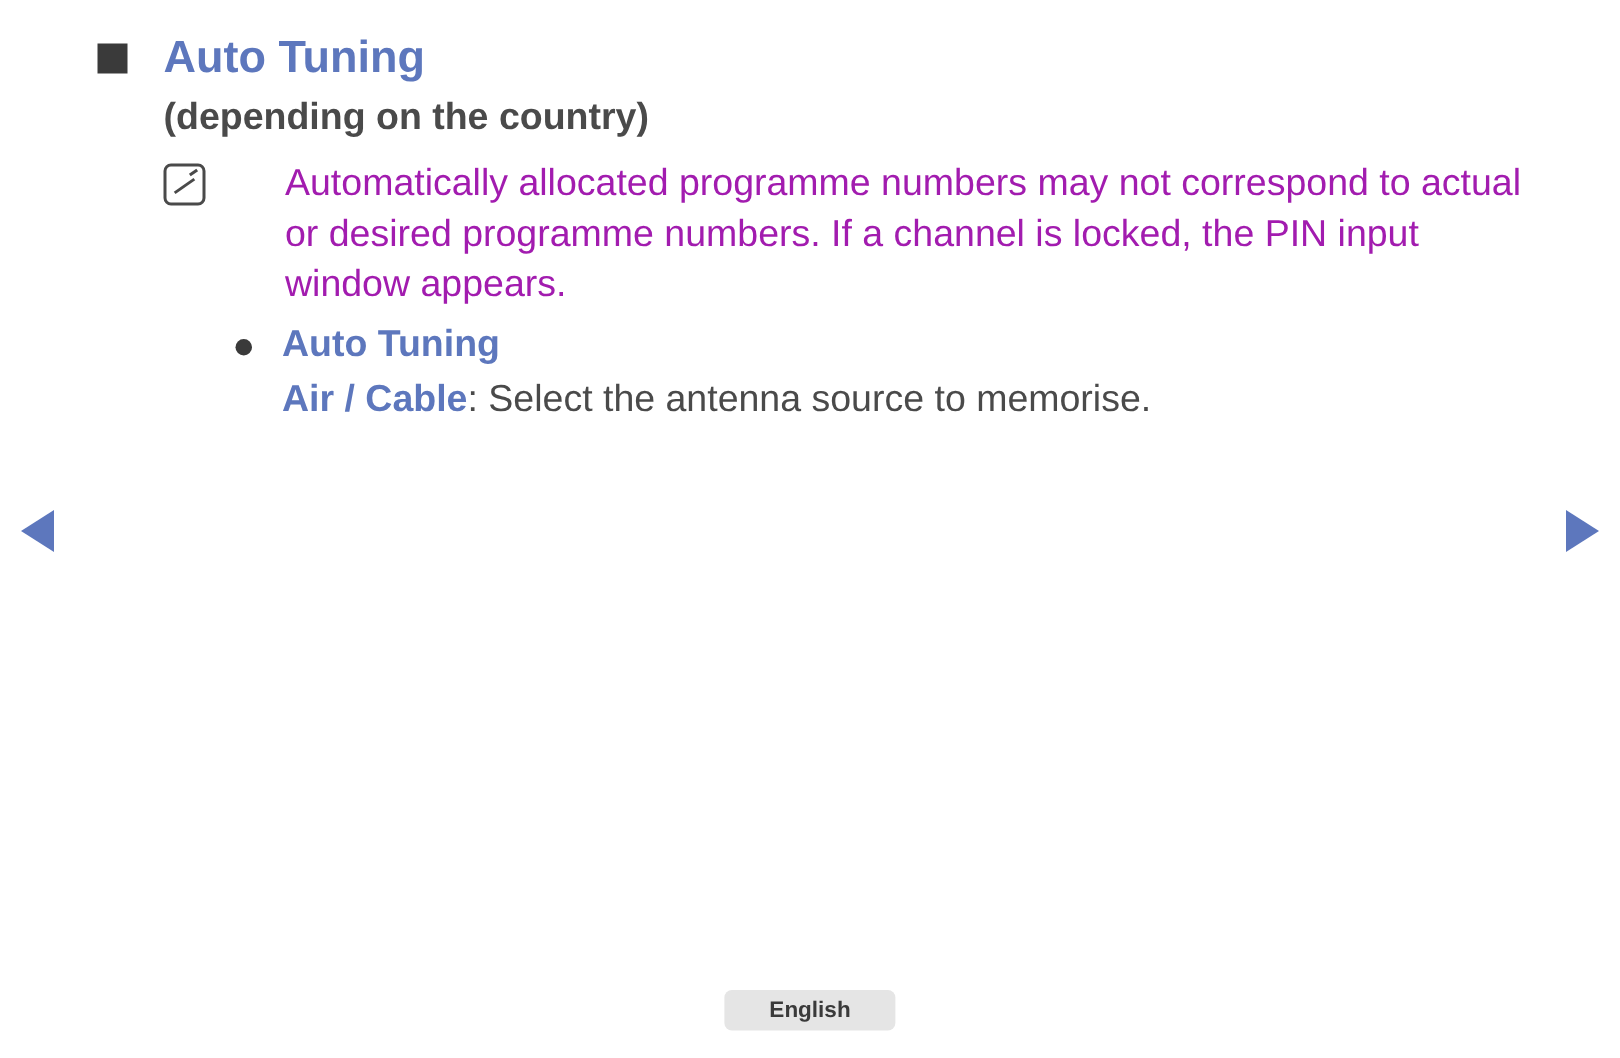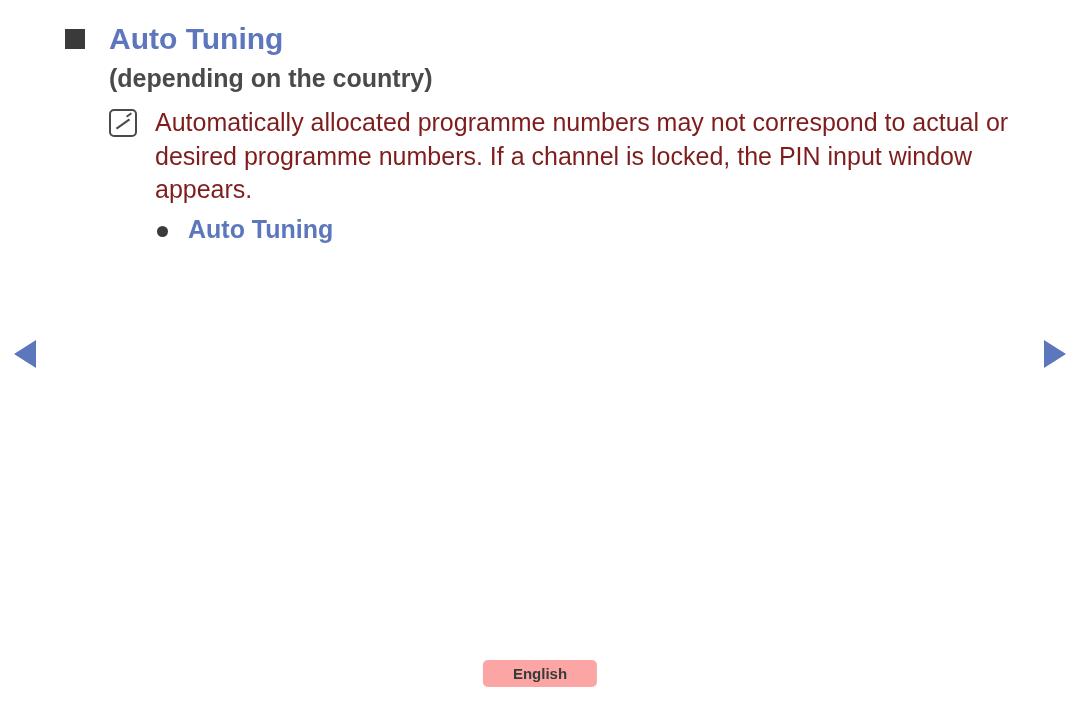--- a/index.html
+++ b/index.html
@@ -75,21 +75,22 @@
     right: 3px;
     top: 3px;
     width: 6px;
     height: 2px;
     background: #4a4a4a;
     transform: rotate(-35deg);
   }
   .note-text {
     font-size: 25px;
     line-height: 1.35;
-    color: #7f1d1d;
+    color: #a21caf;
+    margin-left: 35px;
   }
   .bullet-row {
     display: flex;
     margin-left: 92px;
     margin-top: 8px;
     align-items: flex-start;
   }
   .round-bullet {
     width: 11px;
     height: 11px;
@@ -132,21 +133,21 @@
     width: 0; height: 0;
     border-top: 14px solid transparent;
     border-bottom: 14px solid transparent;
     border-left: 22px solid #5d77bd;
   }
   .lang-badge {
     position: absolute;
     left: 50%;
     transform: translateX(-50%);
     bottom: 18px;
-    background: #fca5a5;
+    background: #e5e5e5;
     color: #3a3a3a;
     font-size: 15px;
     font-weight: bold;
     padding: 5px 30px;
     border-radius: 5px;
   }
 </style>
 </head>
 <body>
 
@@ -162,20 +163,23 @@
   <div class="note-row">
     <div class="note-icon"></div>
     <div class="note-text">Automatically allocated programme numbers may not correspond to actual or desired programme numbers. If a channel is locked, the PIN input window appears.</div>
   </div>
 
   <div class="bullet-row">
     <div class="round-bullet"></div>
     <div class="sub-title">Auto Tuning</div>
   </div>
 
+  <div class="sub-body">
+    <span class="blue-bold">Air / Cable</span><span>: Select the antenna source to memorise.</span>
+  </div>
 
 
 </div>
 
 <div class="nav-left">
   <div class="tri-left"></div>
 </div>
 <div class="nav-right">
   <div class="tri-right"></div>
 </div>

